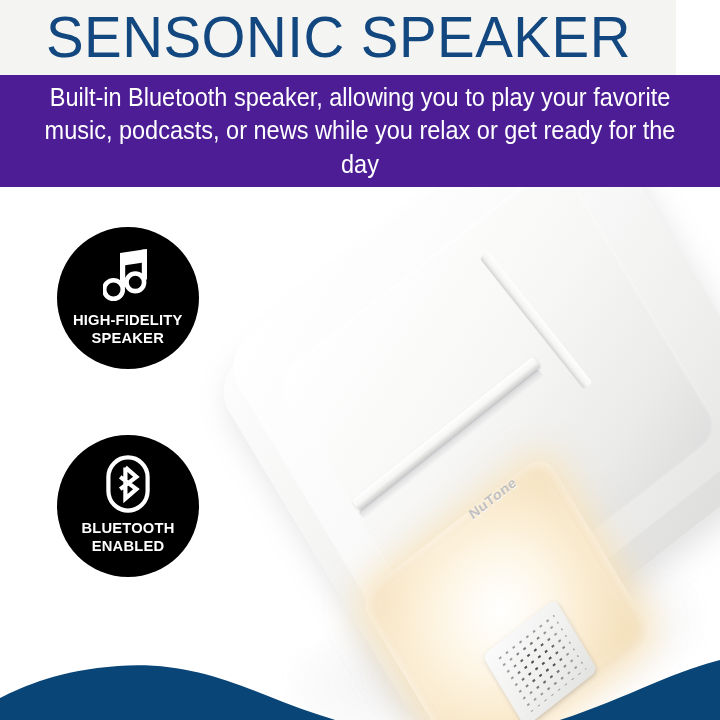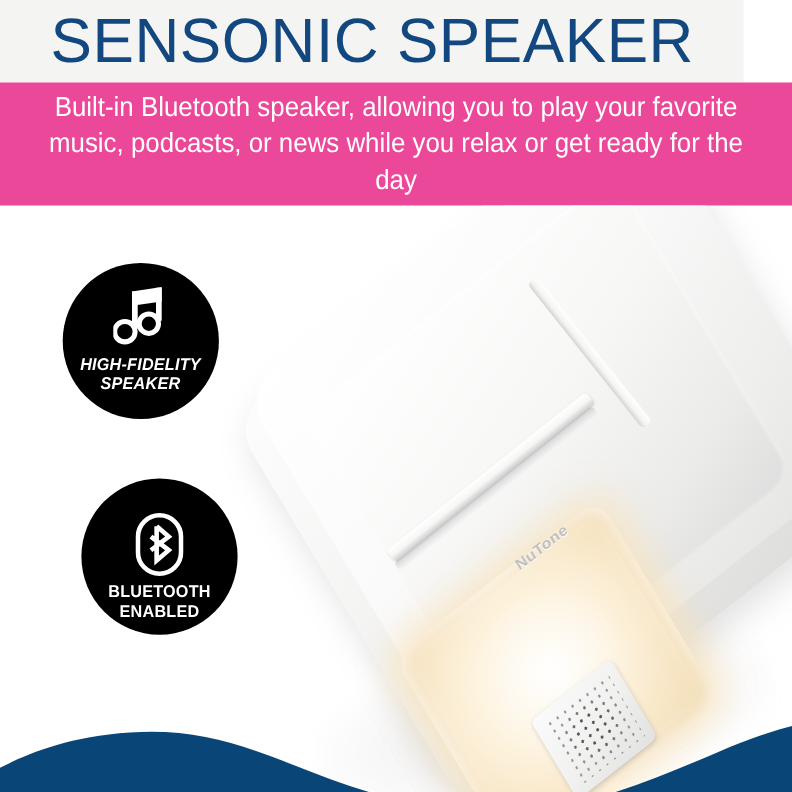--- a/index.html
+++ b/index.html
@@ -32,21 +32,21 @@
     letter-spacing:0.5px;
     color:#12477f;
     line-height:1;
     white-space:nowrap;
     transform:scaleX(0.99);
   }
 
   .subtitle-band {
     position:absolute; left:0; top:75px;
     width:720px; height:112px;
-    background:#ec4899;
+    background:#4c1d95;
     display:flex; align-items:center; justify-content:center;
   }
   .subtitle-text {
     font-family:"Liberation Sans", sans-serif;
     font-size:25px;
     font-weight:400;
     color:#ffffff;
     text-align:center;
     line-height:1.33;
     width:690px;
@@ -197,22 +197,22 @@
     position:absolute;
     width:142px; height:142px;
     border-radius:50%;
     background:#000000;
     display:flex;
     flex-direction:column;
     align-items:center;
     justify-content:flex-start;
     padding-top:20px;
   }
-  .badge-hifi   { left:57px; top:52px;font-style:italic; }
-  .badge-bt     { left:74px; top:248px;justify-content:center; }
+  .badge-hifi   { left:57px; top:40px; }
+  .badge-bt     { left:57px; top:248px; }
 
   .badge-icon {
     width:56px; height:58px;
     display:flex; align-items:center; justify-content:center;
     margin-bottom:6px;
   }
   .badge-icon svg { display:block; }
 
   .badge-label {
     font-family:"Liberation Sans", sans-serif;

